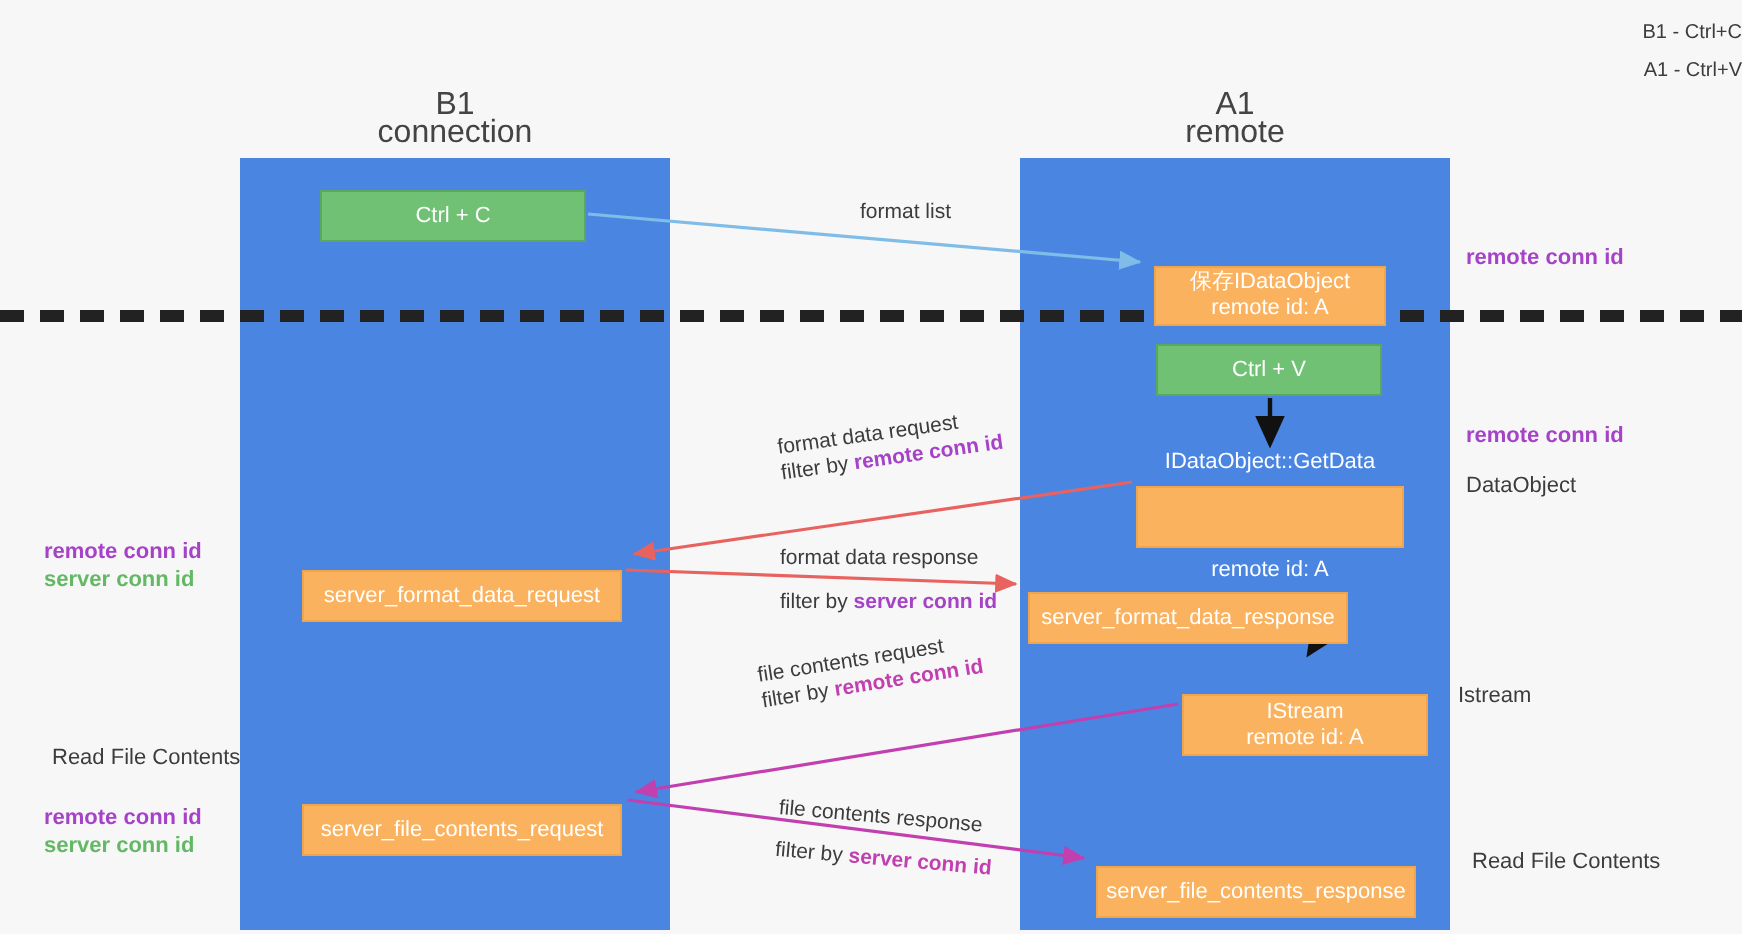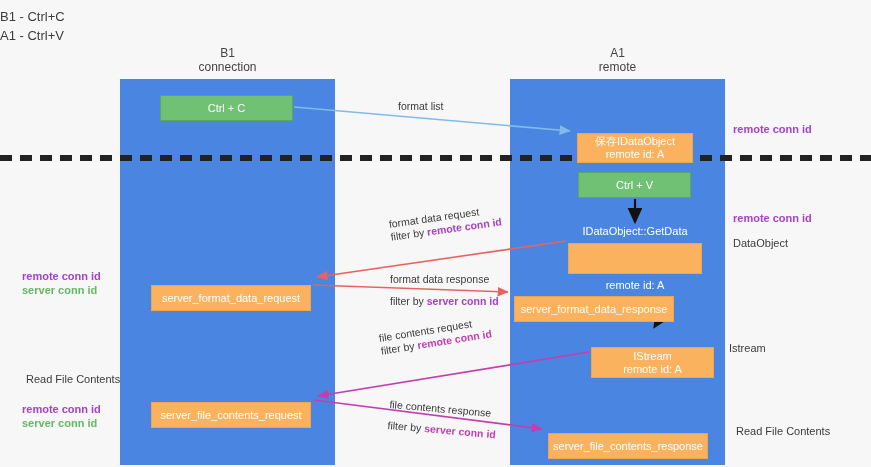--- a/index.html
+++ b/index.html
@@ -13,29 +13,29 @@
   #stage{position:relative;width:871px;height:467px;}
 
   
   .lane{position:absolute;background:#4a86e1;}
   #lane-b1{left:120px;top:79px;width:215px;height:386px;}
   #lane-a1{left:510px;top:79px;width:215px;height:386px;}
 
   
   .lane-head{
     position:absolute;width:215px;text-align:center;
-    font-size:12px;line-height:14px;color:#444;
+    font-size:16px;line-height:14px;color:#444;
   }
   #head-b1{left:120px;top:46px;}
   #head-a1{left:510px;top:46px;}
 
   
   #title{
-    position:absolute;left:0;top:7px;width:871px;text-align:left;
-    font-size:13px;line-height:19px;color:#3c3c3c;
+    position:absolute;left:0;top:7px;width:871px;text-align:right;
+    font-size:10px;line-height:19px;color:#3c3c3c;
   }
 
   
   .box{
     position:absolute;box-sizing:border-box;
     display:flex;flex-direction:column;align-items:center;justify-content:center;
     color:#ffffff;font-size:11px;line-height:13px;text-align:center;
   }
   .box.green{background:#71c174;border:1px solid #5aa85d;}
   .box.orange{background:#fbb25f;border:1px solid #f0a54d;margin-top:17px;}
@@ -67,21 +67,21 @@
   .lbl.green{color:#63b865;font-weight:bold;}
 
   
   .cap{
     position:absolute;font-size:10.5px;line-height:13px;white-space:nowrap;
     color:#3c3c3c;transform-origin:left top;
   }
   .cap b.purple{color:#a642c8;font-weight:bold;}
   .cap b.pink{color:#c23fb0;font-weight:bold;}
   .cap-straight{
-    position:absolute;font-size:10.5px;line-height:13px;white-space:nowrap;color:#3c3c3c;
+    position:absolute;font-size:10.5px;line-height:13px;white-space:nowrap;color:#3c3c3c;margin-left:32px;
   }
 </style>
 </head>
 <body>
 
 <div id="stage">
 
   <div id="title">
     <div>B1 - Ctrl+C</div>
     <div>A1 - Ctrl+V</div>

